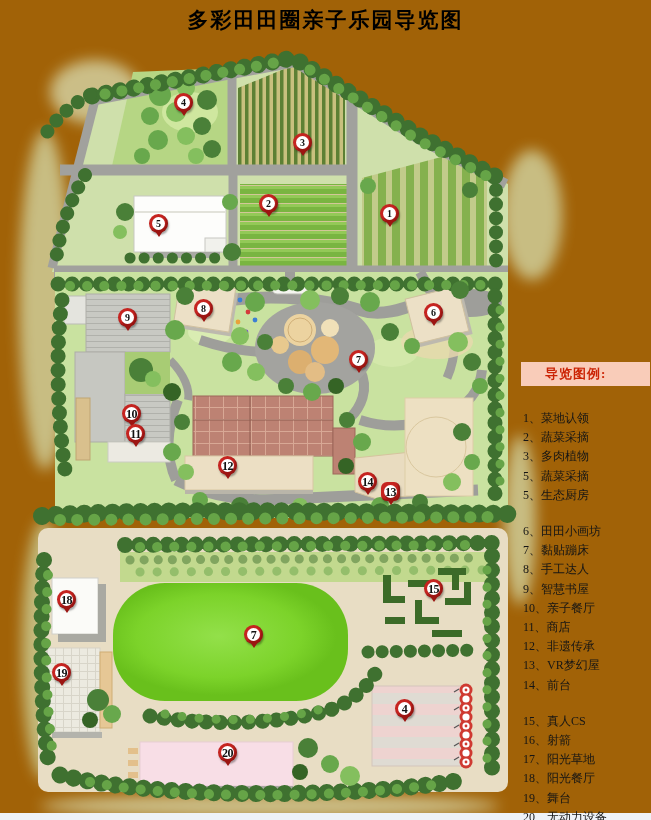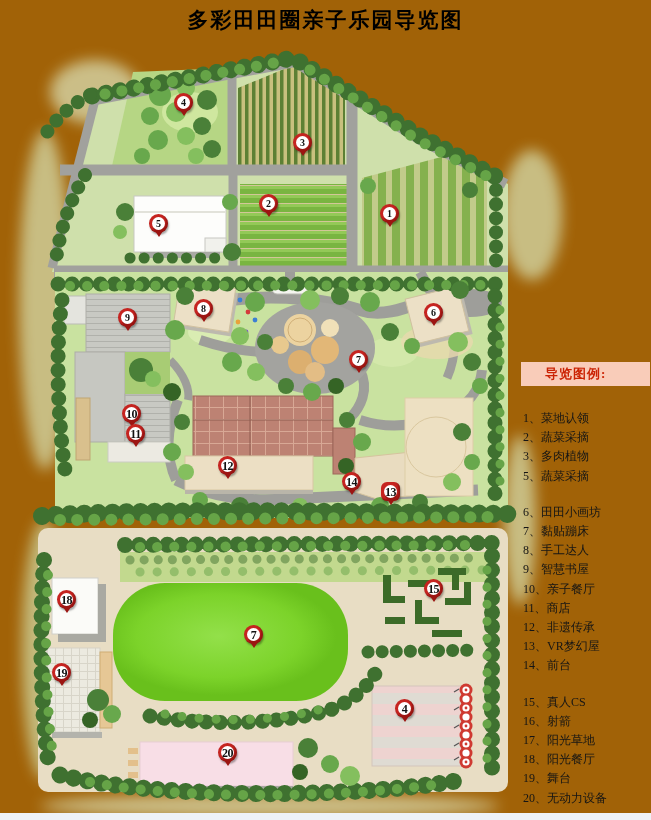--- a/index.html
+++ b/index.html
@@ -418,21 +418,21 @@
       </div>
       <div class="pin two" style="left: 136px; top: 434px;">
         <span class="n">11</span>
       </div>
       <div class="pin two" style="left: 228px; top: 466px;">
         <span class="n">12</span>
       </div>
       <div class="pin two" style="left: 391px; top: 492px; border-radius: 6px;">
         <span class="n">13</span>
       </div>
-      <div class="pin two" style="left: 352px; top: 482px;">
+      <div class="pin two" style="left: 368px; top: 482px;">
         <span class="n">14</span>
       </div>
       <div class="pin two" style="left: 434px; top: 589px;">
         <span class="n">15</span>
       </div>
       <div class="pin two" style="left: 405px; top: 709px;">
         <span class="n">4</span>
       </div>
       <div class="pin two" style="left: 254px; top: 635px;">
         <span class="n">7</span>
@@ -448,20 +448,21 @@
       </div>
     </div>
 
   <div class="legend">
     <div class="legend-header">导览图例:</div>
     <ul>
         <li>1、菜地认领</li>
         <li>2、蔬菜采摘</li>
         <li>3、多肉植物</li>
         <li>5、蔬菜采摘</li>
+        <li>5、生态厨房</li>
       </ul>
     <ul>
         <li>6、田田小画坊</li>
         <li>7、黏贴蹦床</li>
         <li>8、手工达人</li>
         <li>9、智慧书屋</li>
         <li>10、亲子餐厅</li>
         <li>11、商店</li>
         <li>12、非遗传承</li>
         <li>13、VR梦幻屋</li>

